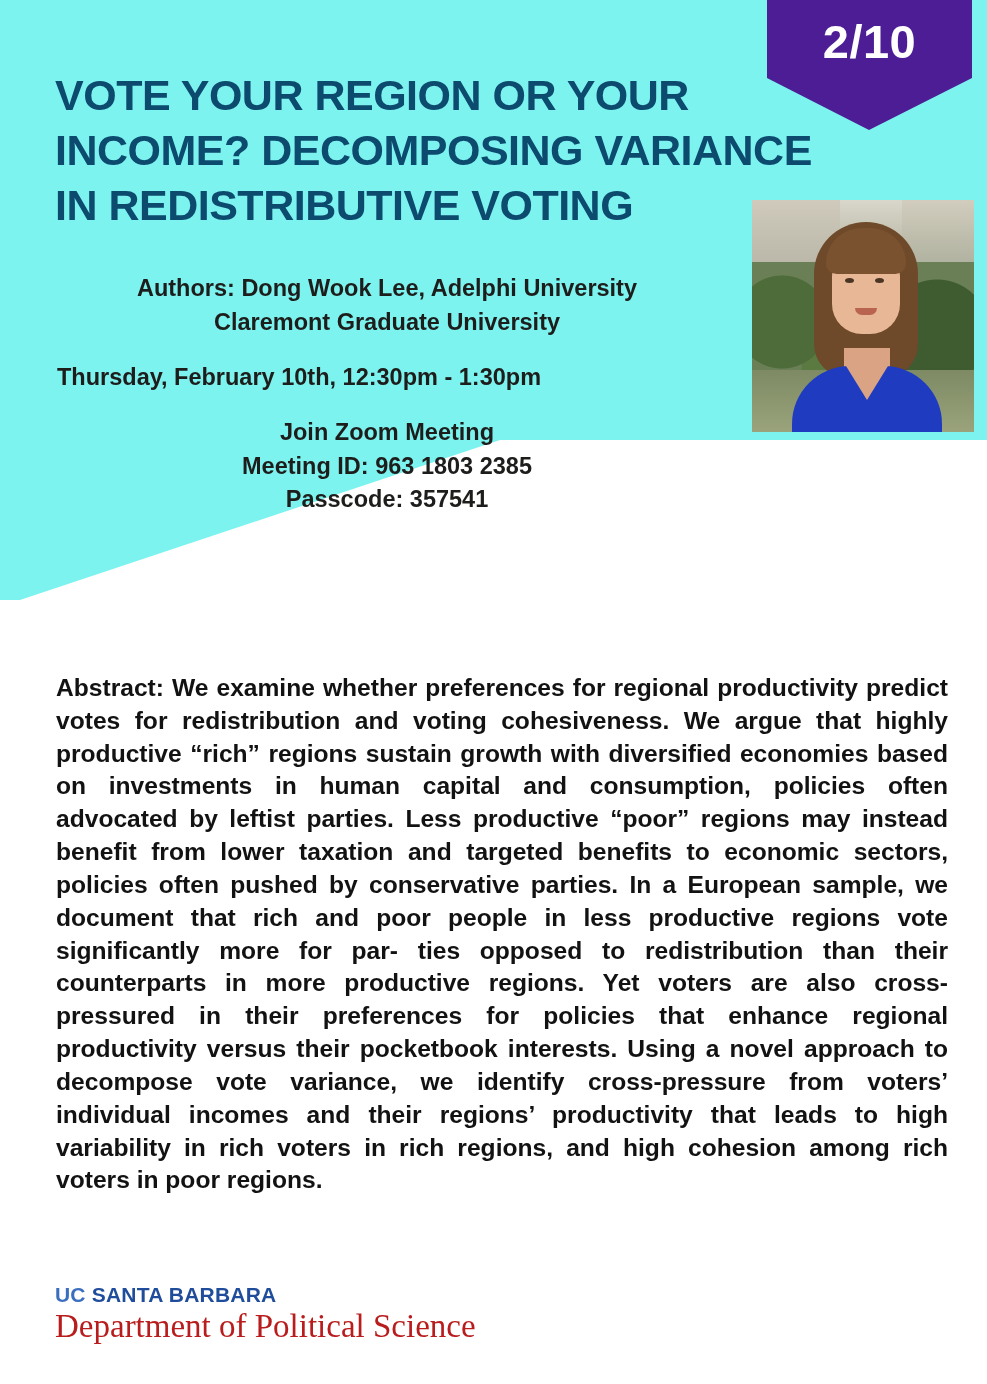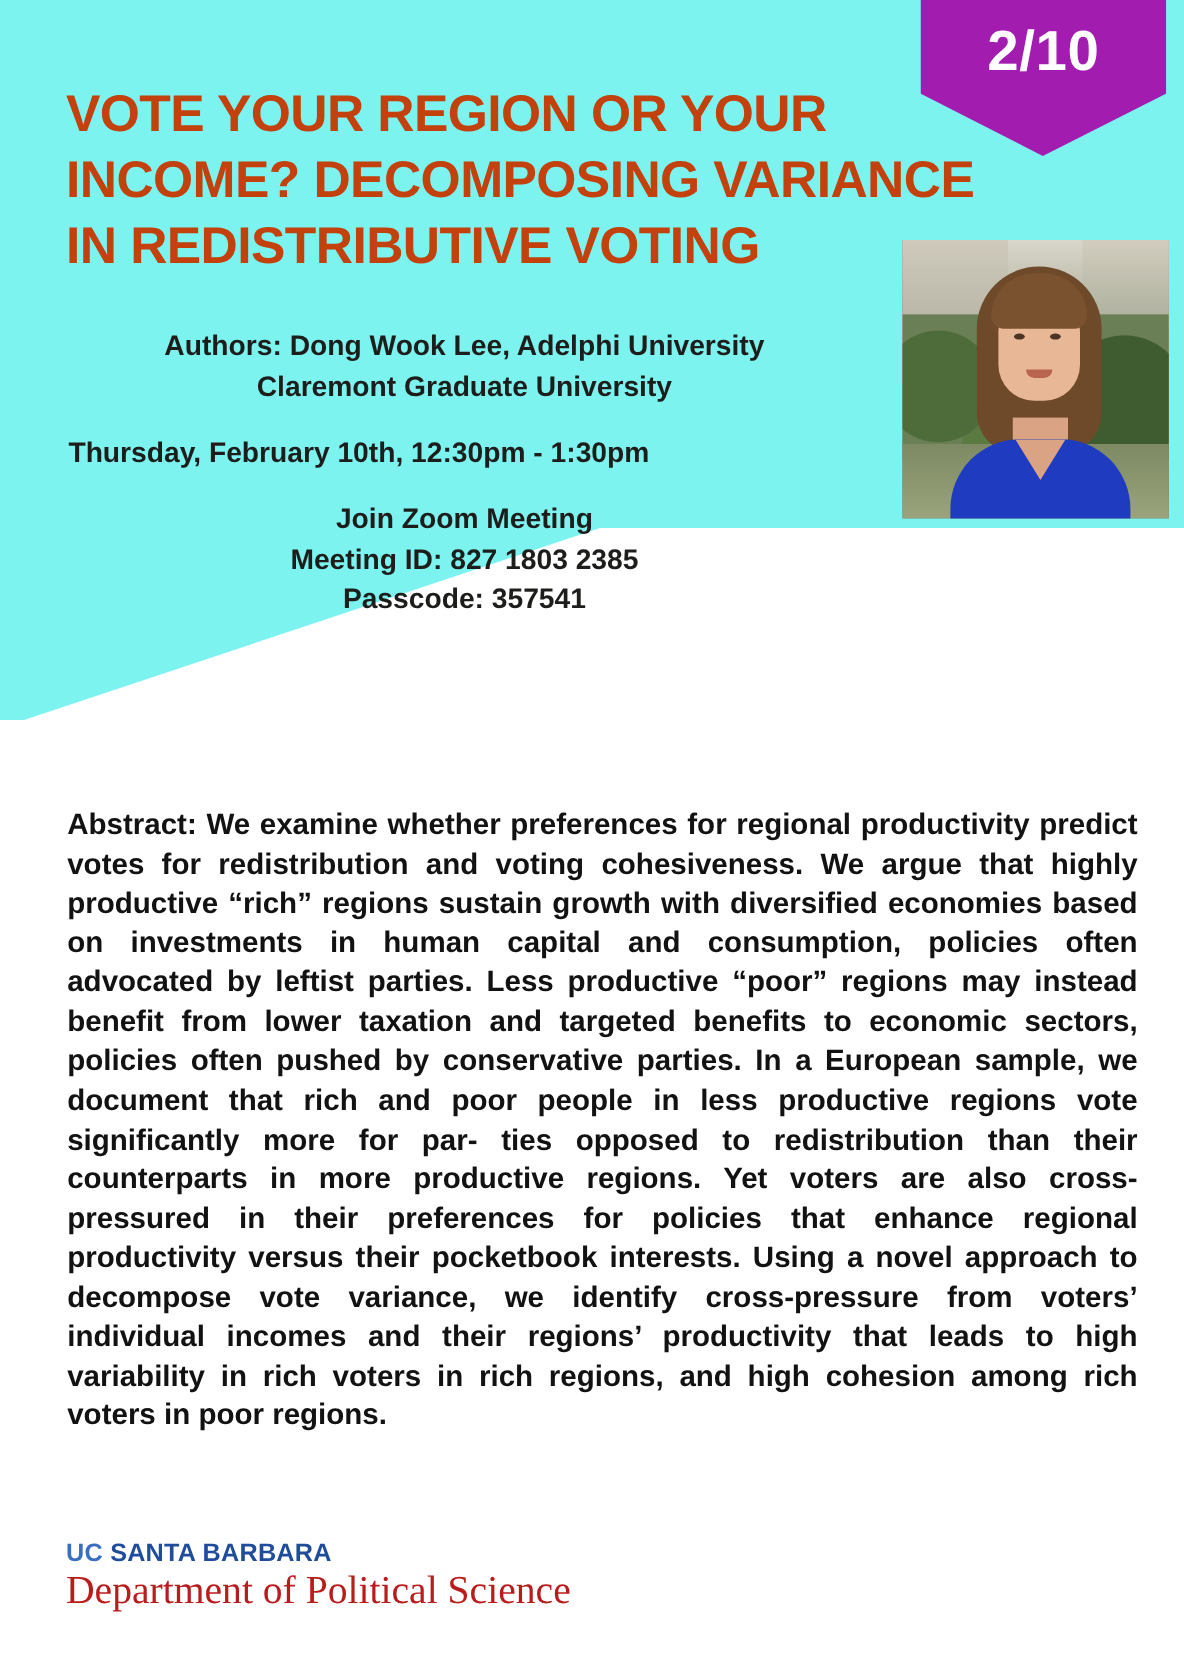--- a/index.html
+++ b/index.html
@@ -24,21 +24,21 @@
     clip-path: polygon(0 0, 987px 0, 987px 440px, 500px 440px, 20px 600px, 0 600px);
   }
 
   
   .date-flag {
     position: absolute;
     right: 15px;
     top: 0;
     width: 205px;
     height: 130px;
-    background: #a21caf;
+    background: #4c1d95;
     clip-path: polygon(0 0, 205px 0, 205px 78px, 102px 130px, 0 78px);
     z-index: 5;
   }
   .date-flag-text {
     position: absolute;
     left: 0;
     top: 14px;
     width: 205px;
     text-align: center;
     color: #ffffff;
@@ -47,21 +47,21 @@
     letter-spacing: 0.5px;
     font-family: "Liberation Sans", sans-serif;
   }
 
   
   .title {
     position: absolute;
     left: 55px;
     top: 68px;
     width: 810px;
-    color: #c2410c;
+    color: #0c4a6e;
     font-size: 43px;
     line-height: 1.28;
     font-weight: bold;
     letter-spacing: -0.5px;
     text-transform: uppercase;
     font-family: "Liberation Sans", sans-serif;
     z-index: 4;
   }
 
   
@@ -214,21 +214,21 @@
 <div class="title">Vote Your Region or Your Income? Decomposing Variance in Redistributive Voting</div>
 
 <div class="meta">
   <div class="meta-authors">
     <span class="meta-line">Authors: Dong Wook Lee, Adelphi University</span>
     <span class="meta-line">Claremont Graduate University</span>
   </div>
   <div class="meta-datetime">Thursday, February 10th, 12:30pm - 1:30pm</div>
   <div class="meta-zoom">
     <span class="meta-line">Join Zoom Meeting</span>
-    <span class="meta-line">Meeting ID: 827 1803 2385</span>
+    <span class="meta-line">Meeting ID: 963 1803 2385</span>
     <span class="meta-line">Passcode: 357541</span>
   </div>
 </div>
 
 <div class="headshot">
   <div class="hs-sky"></div>
   <div class="hs-bld"></div>
   <div class="hs-bld2"></div>
   <div class="hs-foliage"></div>
   <div class="hs-ground"></div>

